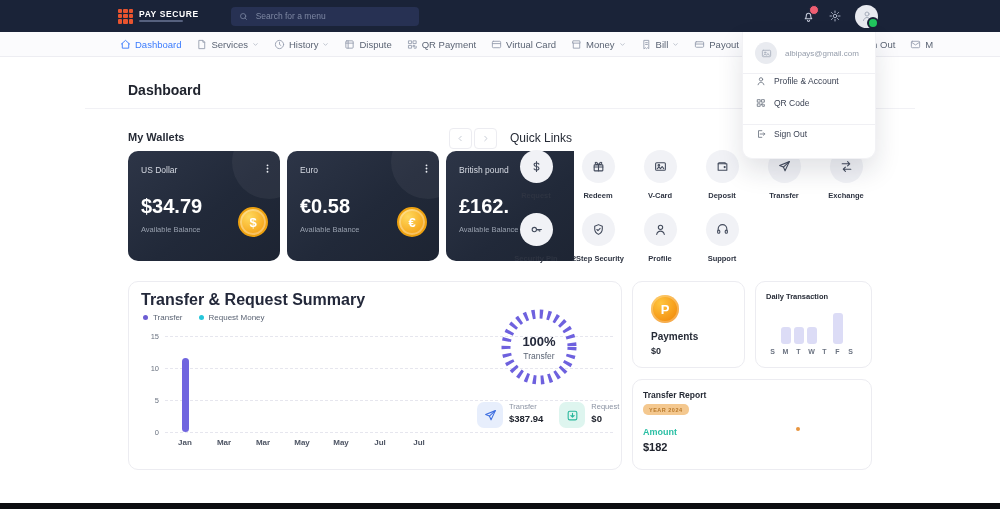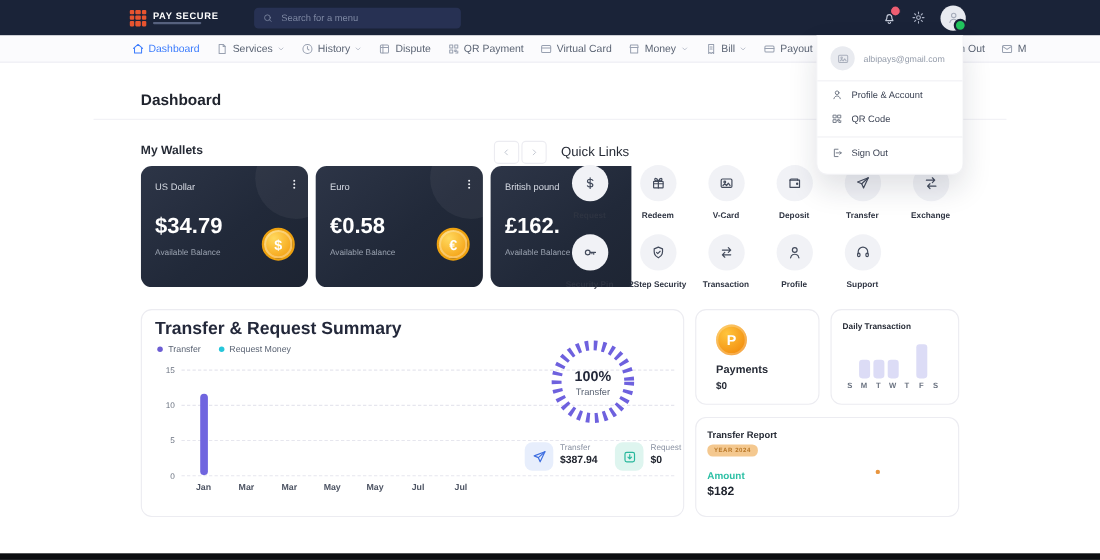--- a/index.html
+++ b/index.html
@@ -120,21 +120,21 @@
 
   
   .dropdown{position:absolute;left:742px;top:32px;width:134px;background:#fff;z-index:50;
             border:1px solid #f2f2f5;border-top:none;border-radius:0 0 10px 10px;
             box-shadow:0 12px 26px rgba(25,30,55,.13);padding-bottom:9px;box-sizing:border-box}
   .dd-head{display:flex;align-items:center;gap:8px;padding:10px 12px 9px}
   .dd-avatar{width:22px;height:22px;border-radius:50%;background:#e9ebf0;display:flex;
              align-items:center;justify-content:center;color:#aab0bd}
   .dd-email{font-size:8px;color:#949caa}
   .dd-div{height:1px;background:#f0f0f4}
-  .dd-item{display:flex;align-items:center;gap:8px;height:20px;padding:0 13px;font-size:8.5px;
+  .dd-item{display:flex;gap:8px;height:20px;padding:0 13px;font-size:8.5px;
            color:#3c4354;cursor:pointer;margin-top:2px}
   .dd-item .ic{color:#6a7280;display:flex}
 
   .bottom-bar{position:absolute;left:0;top:503px;width:1000px;height:6px;background:#0c0d10}
 </style>
 </head>
 <body>
 
 <div class="topbar">
   <div class="logo">
@@ -453,28 +453,20 @@
         <svg viewBox="0 0 24 24" fill="none" stroke="currentColor" stroke-width="2" stroke-linecap="round" stroke-linejoin="round" style="width:13px;height:13px">
           <path d="M12 3l7 3v5c0 5-3 8-7 10-4-2-7-5-7-10V6z"></path>
           <path d="M9 12l2 2 4-4"></path>
         </svg>
       </span>
     <span class="lbl">2Step Security</span>
     </div>
     <div class="ql">
       <span class="circ">
         <svg viewBox="0 0 24 24" fill="none" stroke="currentColor" stroke-width="2" stroke-linecap="round" stroke-linejoin="round" style="width:13px;height:13px">
-          <path d="M5 8h13M15 4l4 4-4 4M19 16H6M9 20l-4-4 4-4"></path>
-        </svg>
-      </span>
-    <span class="lbl">Transaction</span>
-    </div>
-    <div class="ql">
-      <span class="circ">
-        <svg viewBox="0 0 24 24" fill="none" stroke="currentColor" stroke-width="2" stroke-linecap="round" stroke-linejoin="round" style="width:13px;height:13px">
           <circle cx="12" cy="8" r="4"></circle>
           <path d="M5 21c1-4 4-6 7-6s6 2 7 6"></path>
         </svg>
       </span>
     <span class="lbl">Profile</span>
     </div>
     <div class="ql">
       <span class="circ">
         <svg viewBox="0 0 24 24" fill="none" stroke="currentColor" stroke-width="2" stroke-linecap="round" stroke-linejoin="round" style="width:13px;height:13px">
           <path d="M4 14v-3a8 8 0 0116 0v3"></path>

